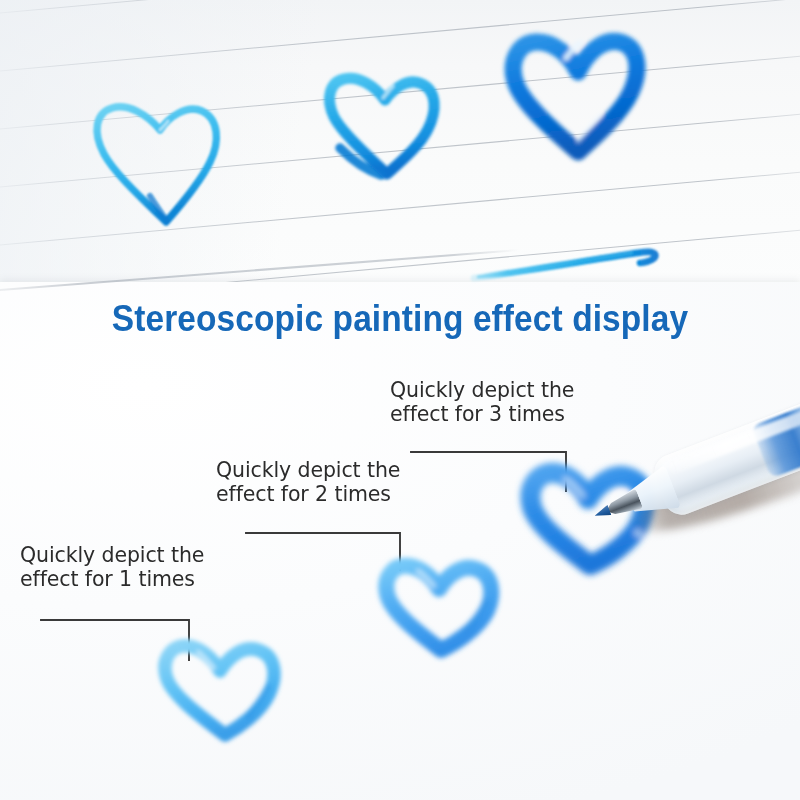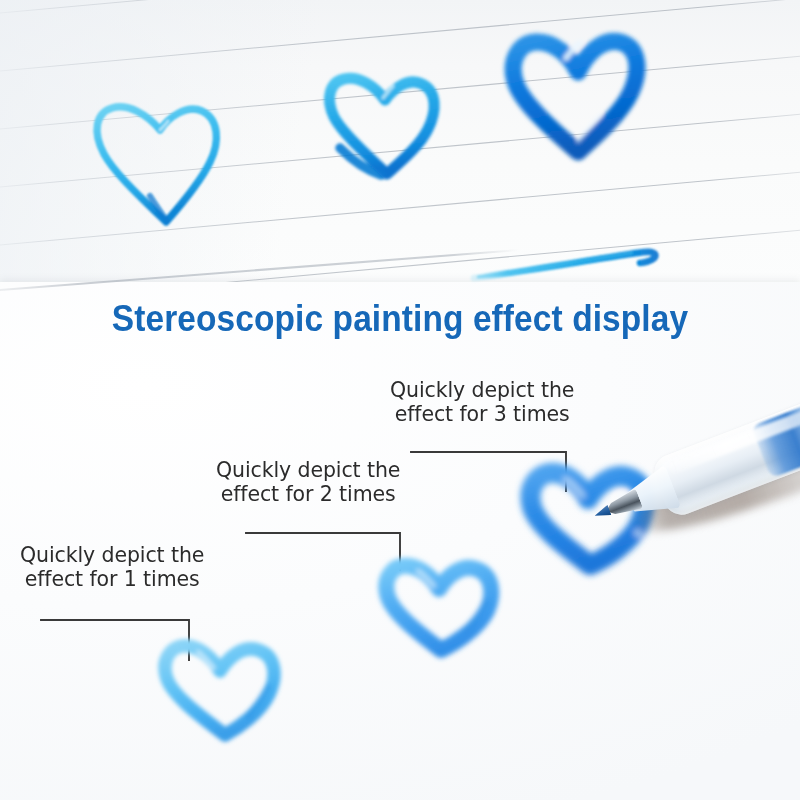--- a/index.html
+++ b/index.html
@@ -51,21 +51,21 @@
     text-shadow:0 1px 0 rgba(255,255,255,.8);
   }
 
   
   .art{position:absolute;left:0;top:0;width:800px;height:800px;overflow:visible;}
 
   
   .callout{
     position:absolute;color:#2b2b2b;font-size:20.5px;line-height:1.17;
     font-family:"DejaVu Sans","Liberation Sans",sans-serif;
-    white-space:pre-line;letter-spacing:-.1px;text-align:center;
+    white-space:pre-line;letter-spacing:-.1px;
   }
   .c3{left:390px;top:378px;}
   .c2{left:216px;top:458px;}
   .c1{left:20px;top:543px;}
 
   
   .pen-wrap{position:absolute;left:612px;top:418px;width:230px;height:200px;}
   .pen{
     position:absolute;left:22px;top:52px;width:230px;height:62px;
     transform:rotate(-21deg);transform-origin:0% 50%;

